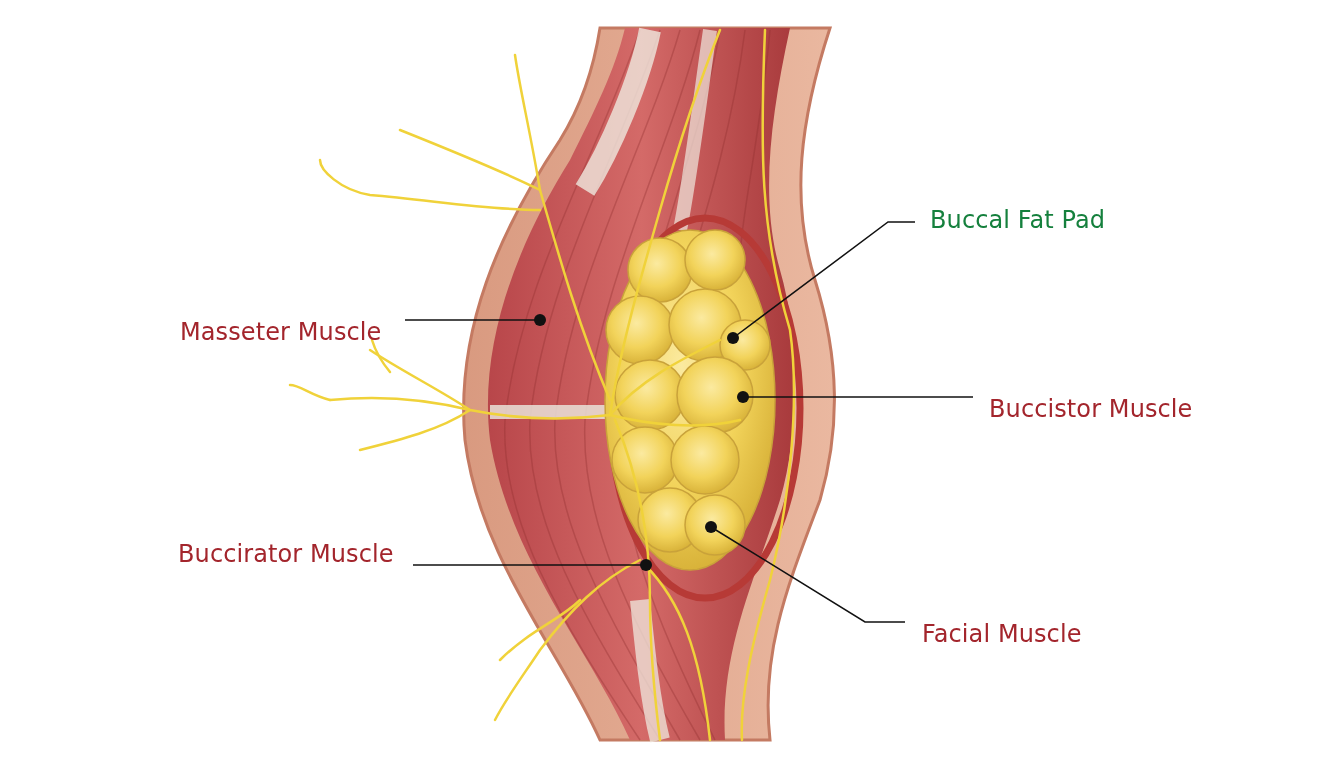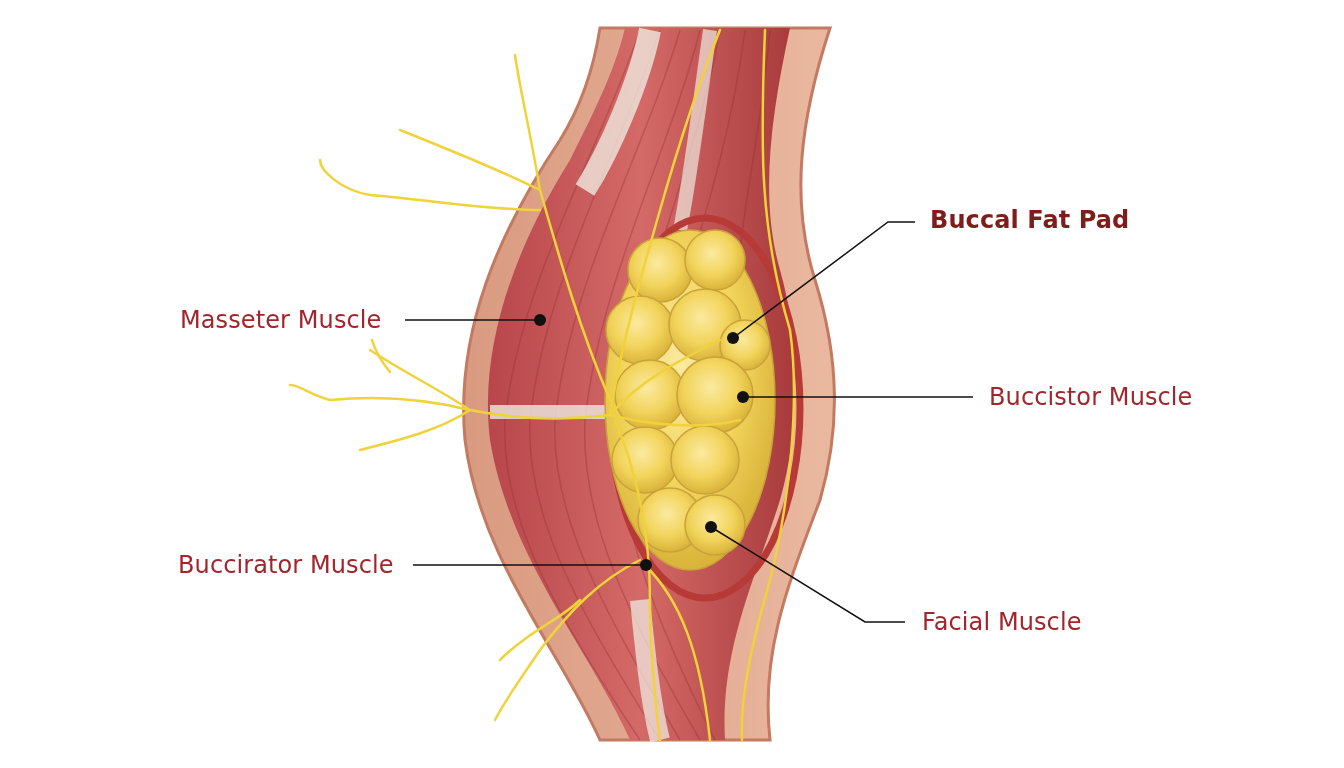--- a/index.html
+++ b/index.html
@@ -1,20 +1,20 @@
 <!DOCTYPE html>
 <html><head>
 <meta charset="utf-8">
 <style>
   html,body{margin:0;padding:0;background:#ffffff;}
   body{width:1344px;height:768px;position:relative;overflow:hidden;font-family:"DejaVu Sans","Liberation Sans",sans-serif;}
   #art{position:absolute;left:0;top:0;width:1344px;height:768px;}
   .label{position:absolute;font-size:24px;white-space:nowrap;letter-spacing:0.1px;}
-  .red{color:#a3252c;}
-  .gold{color:#7f1d1d;font-weight:bold;}
+  .red{color:#a3252c;margin-top:12px;}
+  .gold{color:#15803d;}
 </style>
 </head>
 <body>
 
 <svg id="art" viewBox="0 0 1344 768" xmlns="http://www.w3.org/2000/svg">
   <defs>
     <linearGradient id="muscleGrad" x1="0" y1="0" x2="1" y2="0">
       <stop offset="0" stop-color="#b8464a"></stop>
       <stop offset="0.5" stop-color="#d46a68"></stop>
       <stop offset="1" stop-color="#a83a3c"></stop>
@@ -102,14 +102,14 @@
     <circle cx="540" cy="320" r="6"></circle>
     <circle cx="743" cy="397" r="6"></circle>
     <circle cx="646" cy="565" r="6"></circle>
     <circle cx="711" cy="527" r="6"></circle>
   </g>
 </svg>
 
 <div class="label gold" style="left:930px;top:206px;">Buccal Fat Pad</div>
 <div class="label red" style="left:180px;top:306px;">Masseter Muscle</div>
 <div class="label red" style="left:989px;top:383px;">Buccistor Muscle</div>
-<div class="label red" style="left:178px;top:551px;">Buccirator Muscle</div>
+<div class="label red" style="left:178px;top:528px;">Buccirator Muscle</div>
 <div class="label red" style="left:922px;top:608px;">Facial Muscle</div>
 
 </body></html>

